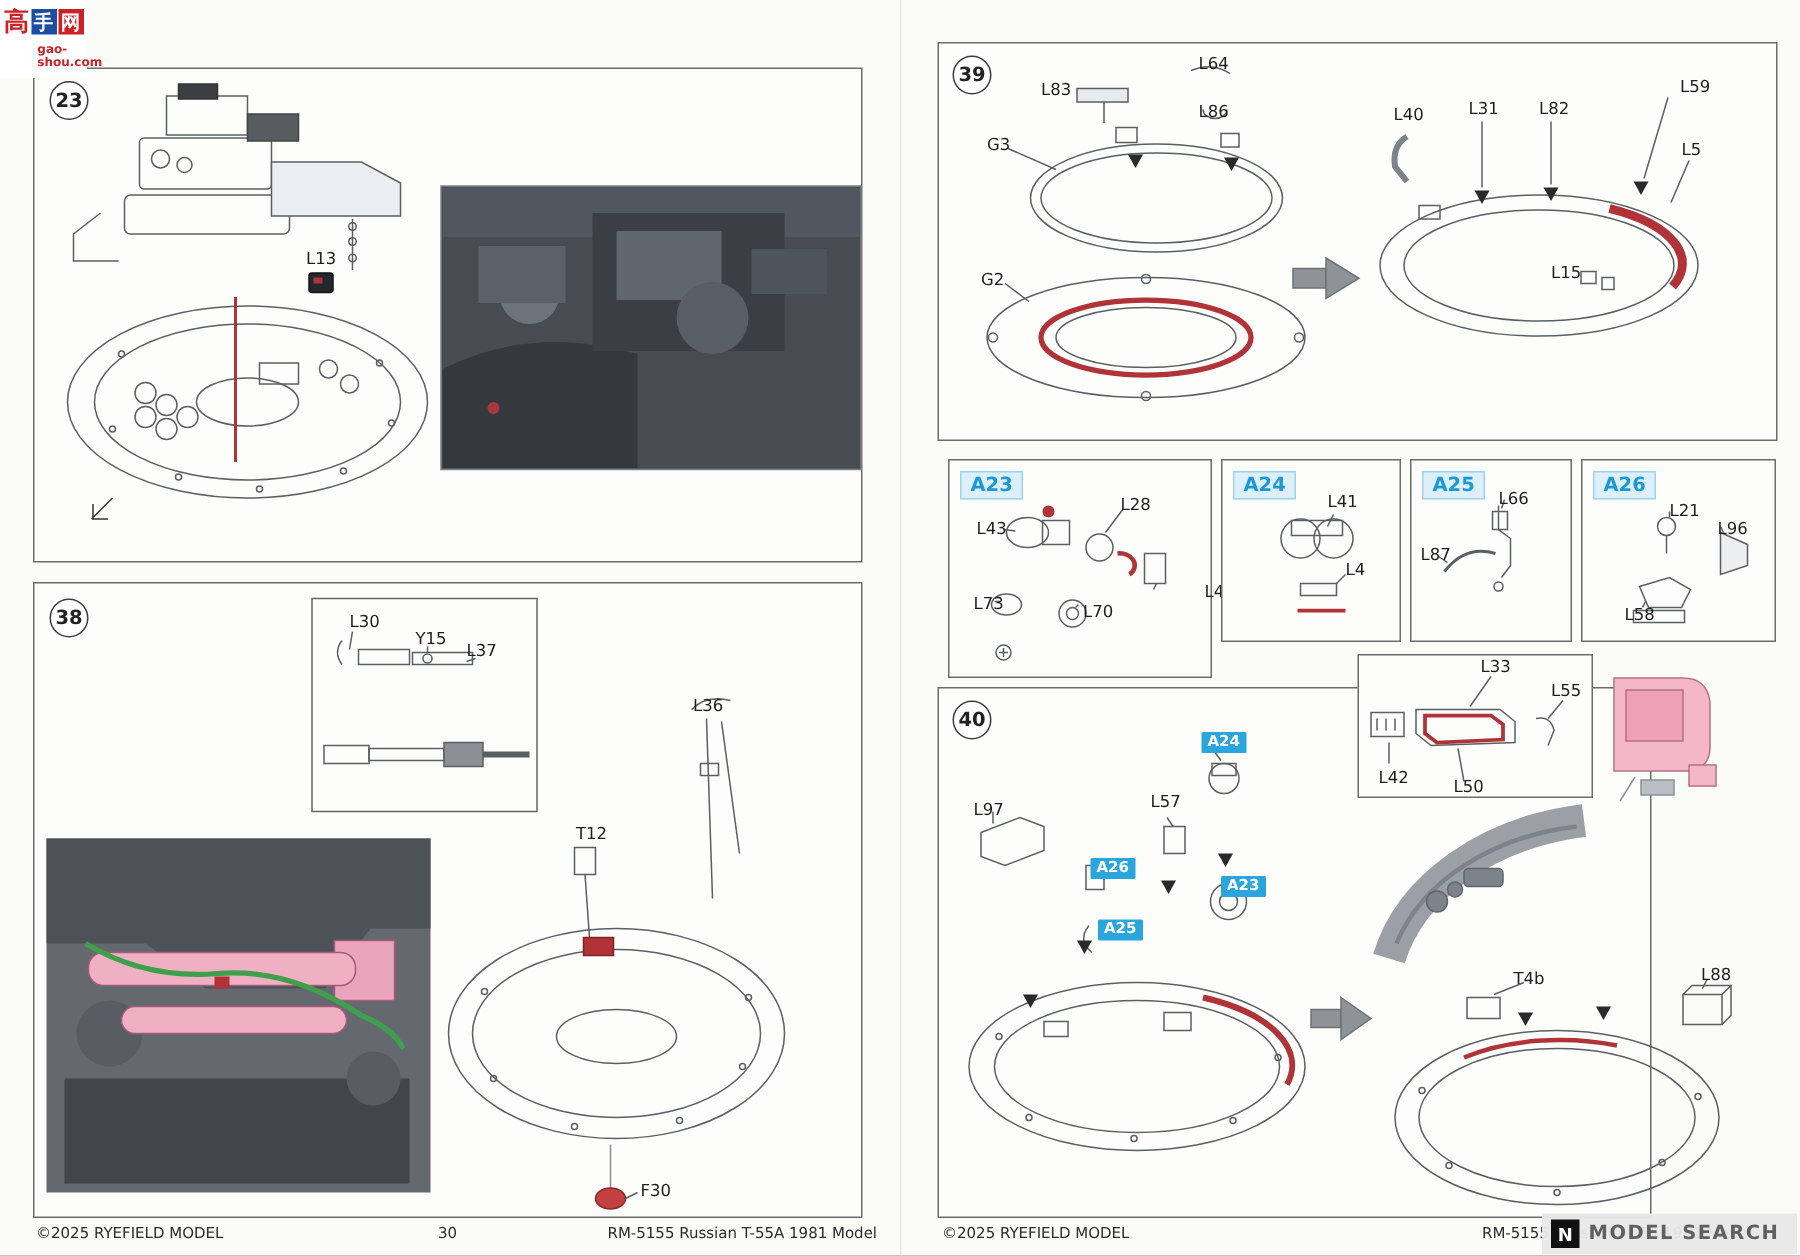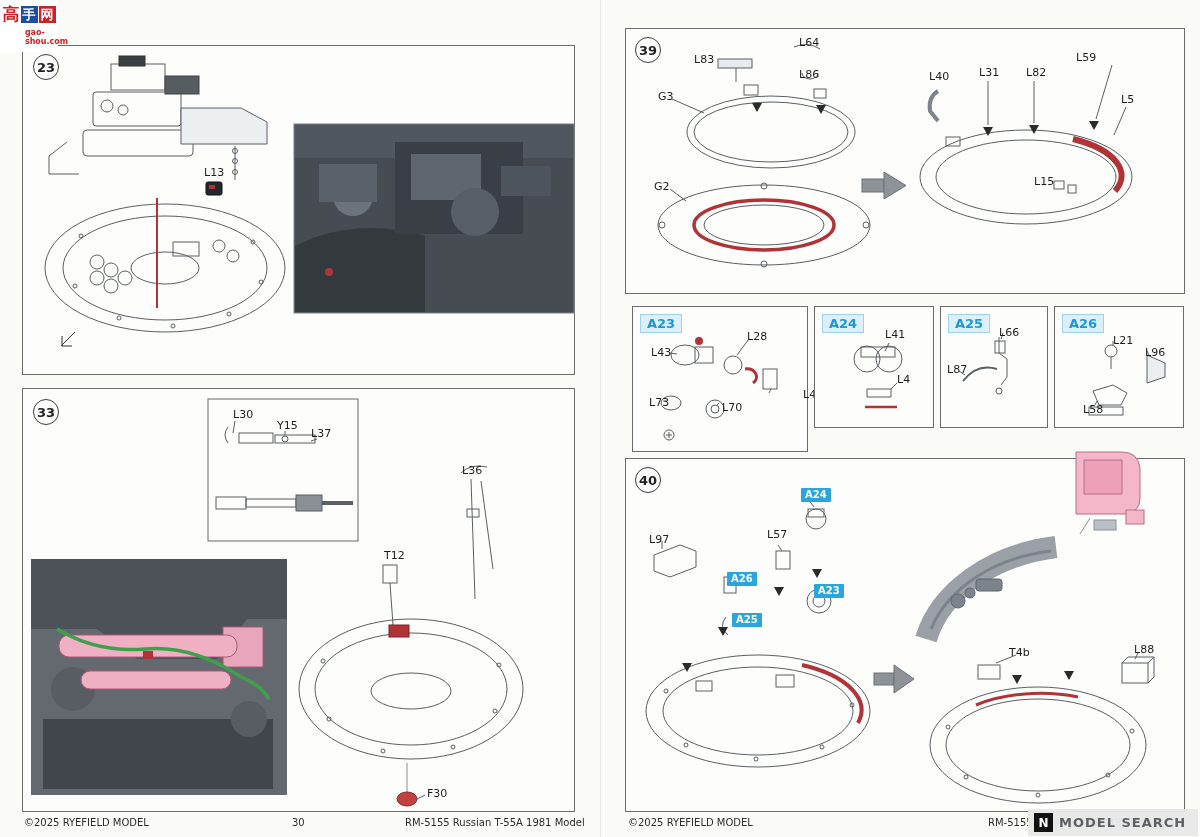--- a/index.html
+++ b/index.html
@@ -92,21 +92,21 @@
         <circle cx="452" cy="166" r="24" fill="#585e65"></circle>
         <rect x="296" y="118" width="58" height="38" fill="#5b6168"></rect>
         <rect x="478" y="120" width="50" height="30" fill="#4e545b"></rect>
         <circle cx="306" cy="226" r="4" fill="#a8383c"></circle>
       </g>
     </svg>
     <span class="lbl" style="left:181px;top:121px;">L13</span>
   </div>
 
   <div class="panel" style="left:22px;top:388px;width:553px;height:424px;">
-    <div class="step-circle" style="left:10px;top:10px;">33</div>
+    <div class="step-circle" style="left:10px;top:10px;">38</div>
     <svg class="art" width="553" height="424" viewBox="0 0 553 424">
       <g stroke="#5a5f63" fill="none" stroke-width="1">
         <rect x="185" y="10" width="150" height="142" stroke="#666"></rect>
         <path d="M205,38 q-6,8 0,16"></path>
         <rect x="216" y="44" width="34" height="10"></rect>
         <rect x="252" y="46" width="40" height="8"></rect>
         <circle cx="262" cy="50" r="3"></circle>
         <line x1="212" y1="32" x2="210" y2="44"></line>
         <line x1="262" y1="42" x2="262" y2="46"></line>
         <line x1="294" y1="50" x2="288" y2="52"></line>
@@ -207,21 +207,21 @@
       </g>
     </svg>
     <span class="lbl" style="left:68px;top:25px;">L83</span>
     <span class="lbl" style="left:173px;top:8px;">L64</span>
     <span class="lbl" style="left:173px;top:40px;">L86</span>
     <span class="lbl" style="left:32px;top:62px;">G3</span>
     <span class="lbl" style="left:28px;top:152px;">G2</span>
     <span class="lbl" style="left:303px;top:42px;text-align:right;">L40</span>
     <span class="lbl" style="left:353px;top:38px;">L31</span>
     <span class="lbl" style="left:400px;top:38px;">L82</span>
-    <span class="lbl" style="left:450px;top:23px;">L59</span>
+    <span class="lbl" style="left:494px;top:23px;">L59</span>
     <span class="lbl" style="left:495px;top:65px;">L5</span>
     <span class="lbl" style="left:408px;top:147px;">L15</span>
   </div>
 
   <div class="panel" style="left:632px;top:306px;width:176px;height:146px;">
     <div class="panel-header" style="left:7px;top:7px;">A23</div>
     <svg class="art" width="176" height="146" viewBox="0 0 176 146">
       <g stroke="#5a5f63" fill="none" stroke-width="1">
         <ellipse cx="52" cy="48" rx="14" ry="10"></ellipse>
         <rect x="62" y="40" width="18" height="16"></rect>
@@ -294,21 +294,21 @@
         <line x1="58" y1="38" x2="58" y2="34"></line>
         <line x1="92" y1="44" x2="94" y2="48"></line>
         <line x1="40" y1="98" x2="42" y2="94"></line>
       </g>
     </svg>
     <span class="lbl" style="left:58px;top:28px;">L21</span>
     <span class="lbl" style="left:90px;top:40px;">L96</span>
     <span class="lbl" style="left:28px;top:97px;">L58</span>
   </div>
 
-  <div class="panel" style="left:625px;top:458px;width:560px;height:354px;">
+  <div class="panel" style="left:625px;top:458px;width:476px;height:354px;">
     <div class="step-circle" style="left:9px;top:8px;">40</div>
     <svg class="art" width="560" height="354" viewBox="0 0 560 354">
       <g stroke="#5a5f63" fill="none" stroke-width="1">
         <path d="M28,96 l26,-10 l16,6 v16 l-26,10 l-16,-6 z"></path>
         <line x1="36" y1="90" x2="36" y2="82"></line>
         <rect x="98" y="118" width="12" height="16"></rect>
         <path d="M100,158 q-8,10 2,18"></path>
         <rect x="150" y="92" width="14" height="18"></rect>
         <circle cx="190" cy="60" r="10"></circle>
           <rect x="182" y="50" width="16" height="8"></rect>
@@ -365,20 +365,41 @@
     <span class="lbl" style="left:23px;top:75px;">L97</span>
     <span class="lbl" style="left:141px;top:70px;">L57</span>
     <span class="lbl" style="left:383px;top:188px;">T4b</span>
     <span class="lbl" style="left:508px;top:185px;">L88</span>
     <span class="callout" style="left:175px;top:29px;">A24</span>
     <span class="callout" style="left:101px;top:113px;">A26</span>
     <span class="callout" style="left:106px;top:154px;">A25</span>
     <span class="callout" style="left:188px;top:125px;">A23</span>
   </div>
 
+  <div class="subpanel" style="left:905px;top:436px;width:157px;height:96px;">
+    <svg class="art" width="157" height="96" viewBox="0 0 157 96">
+      <g stroke="#5a5f63" fill="none" stroke-width="1">
+        <path d="M38,36 h56 l10,8 v14 l-56,2 l-10,-8 z"></path>
+        <rect x="8" y="38" width="22" height="16"></rect>
+        <line x1="12" y1="42" x2="12" y2="50"></line>
+          <line x1="18" y1="42" x2="18" y2="50"></line>
+          <line x1="24" y1="42" x2="24" y2="50"></line>
+        <path d="M118,42 q10,-2 12,8 l-4,10"></path>
+        <line x1="88" y1="14" x2="74" y2="34"></line>
+        <line x1="136" y1="30" x2="126" y2="42"></line>
+        <line x1="20" y1="72" x2="20" y2="58"></line>
+        <line x1="70" y1="84" x2="66" y2="62"></line>
+      </g>
+      <path d="M44,40 h44 l8,6 v10 l-44,2 l-8,-6 z" stroke="#b03338" stroke-width="2.5" fill="none"></path>
+    </svg>
+    <span class="lbl" style="left:81px;top:2px;">L33</span>
+    <span class="lbl" style="left:128px;top:18px;">L55</span>
+    <span class="lbl" style="left:13px;top:76px;">L42</span>
+    <span class="lbl" style="left:63px;top:82px;">L50</span>
+  </div>
 
   <svg class="art" style="left:1066px;top:440px;z-index:4;" width="92" height="100" viewBox="0 0 92 100">
     <path d="M10,12 h46 q16,0 18,16 v30 q0,14 -14,16 h-50 z" fill="#f4b6c9" stroke="#b76f88"></path>
     <path d="M18,20 h38 v34 h-38 z" fill="#eda0b8" stroke="#b76f88"></path>
     <rect x="60" y="70" width="18" height="14" fill="#f4b6c9" stroke="#b76f88"></rect>
     <path d="M24,78 l-10,16" stroke="#8a9096" fill="none"></path>
     <rect x="28" y="80" width="22" height="10" fill="#b9bfc4" stroke="#8a9096"></rect>
   </svg>
 
   <span class="footer-text" style="left:628px;top:817px;">©2025 RYEFIELD MODEL</span>

